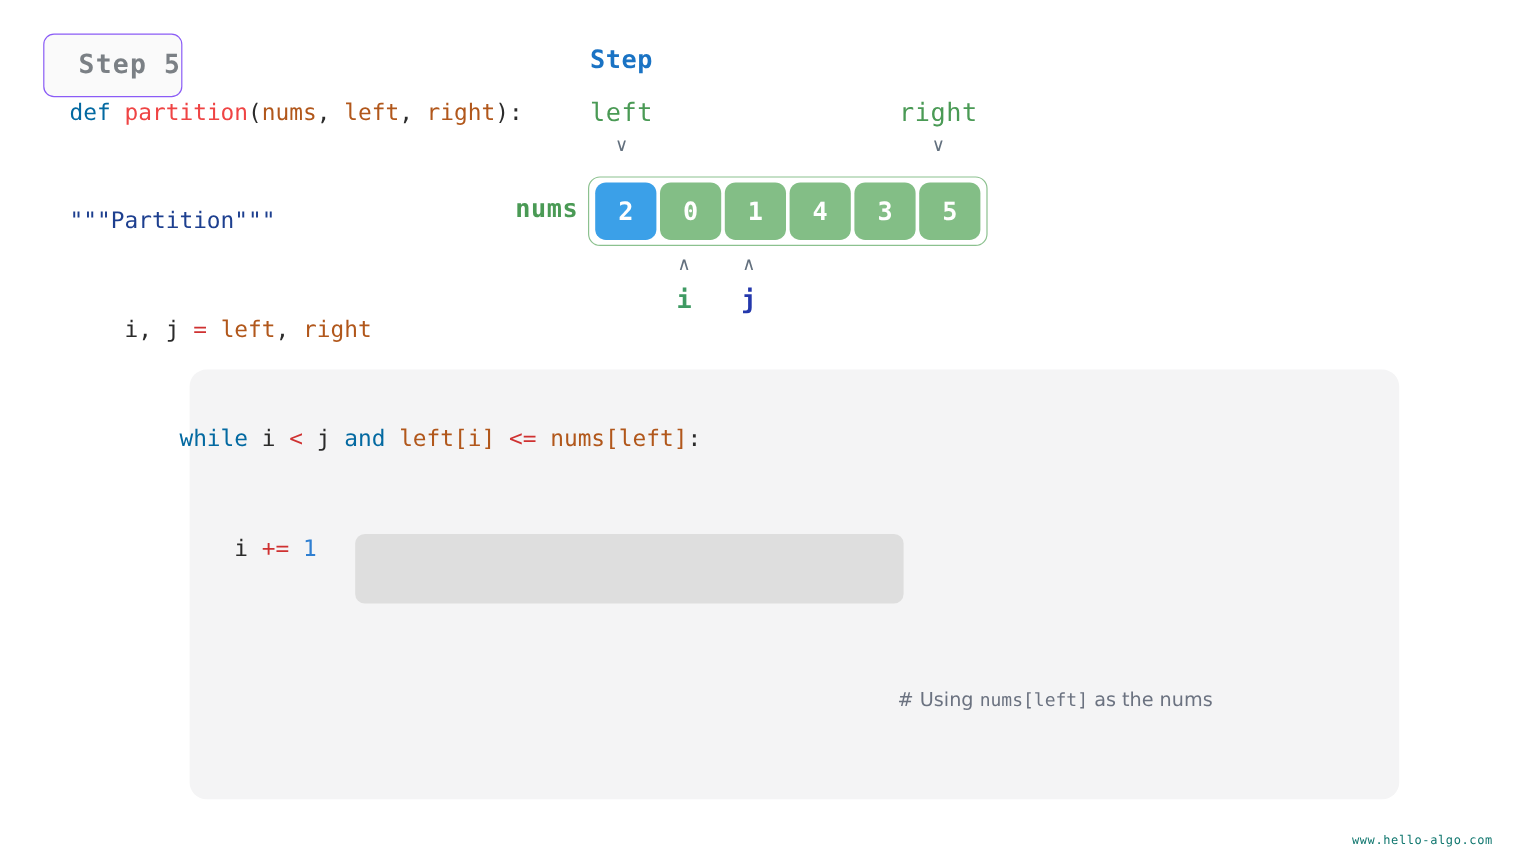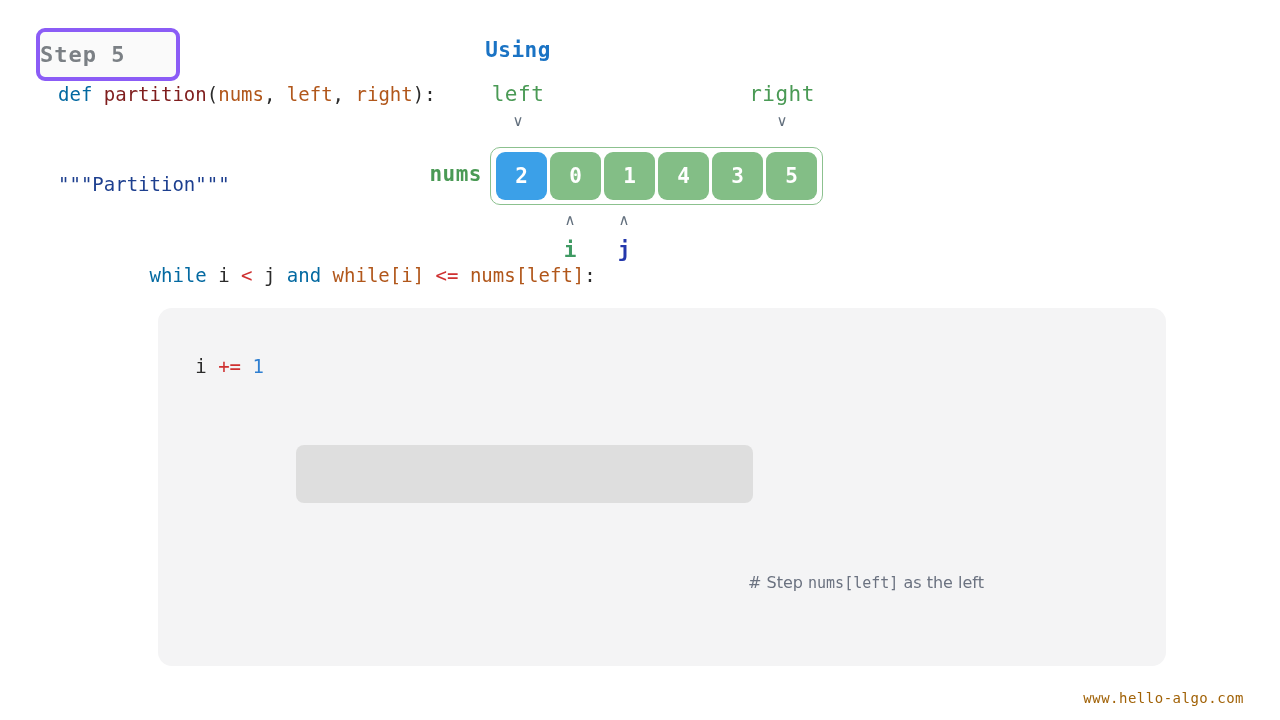--- a/index.html
+++ b/index.html
@@ -13,29 +13,29 @@
     position: relative;
     font-family: "DejaVu Sans Mono", monospace;
     overflow: hidden;
   }
 
   
   .step-badge {
     position: absolute;
     left: 36px;
     top: 28px;
-    width: 144px;
+    width: 116px;
     height: 53px;
     box-sizing: border-box;
-    border: 4px solid #8b5cf6;
+    border: 1px solid #8b5cf6;
     border-radius: 9px;
     background: #fafafa;
     display: flex;
     align-items: center;
-    justify-content: flex-start;
+    justify-content: flex-end;
     font-family: "DejaVu Sans Mono", monospace;
     font-size: 22px;
     font-weight: bold;
     color: #7b8085;
     letter-spacing: 1px;
   }
 
   
   .diagram {
     position: absolute;
@@ -184,21 +184,21 @@
     left: 296px;
     top: 445px;
     width: 457px;
     height: 58px;
     background: #dedede;
     border-radius: 8px;
   }
 
   
   .kw   { color: #0369a1; }
-  .fn   { color: #7f1d1d; }
+  .fn   { color: #ef4444; }
   .var  { color: #b1571b; }
   .op   { color: #cf3131; }
   .num  { color: #2f7fd1; }
   .str  { color: #1d3f8f; }
   .pl   { color: #2b2b2b; }
 
   
   .comments {
     position: absolute;
     left: 748px;
@@ -215,35 +215,35 @@
     font-family: "DejaVu Sans Mono", monospace;
     font-size: 15px;
   }
 
   
   .watermark {
     position: absolute;
     right: 36px;
     bottom: 14px;
     font-family: "DejaVu Sans Mono", monospace;
-    font-size: 14px;
-    color: #a16207;
+    font-size: 10px;
+    color: #0f766e;
     letter-spacing: 0.5px;
   }
 </style>
 </head>
 <body>
 
 <div class="step-badge">
   <span>Step 5</span>
 </div>
 
 <div class="diagram">
 
-  <div class="pivot-label">Using</div>
+  <div class="pivot-label">Step</div>
 
   <div class="ptr-label left">left</div>
   <div class="ptr-label right">right</div>
 
   <div class="chev left">∨</div>
   <div class="chev right">∨</div>
 
   <div class="nums-label">nums</div>
 
   <div class="array-box">
@@ -278,31 +278,32 @@
     </div>
   </div>
 </div>
 
 <div class="code-panel"></div>
 <div class="highlight-box"></div>
 
 <div class="code-lines">
   <div class="code-line"><span class="kw">def</span><span class="pl"> </span><span class="fn">partition</span><span class="pl">(</span><span class="var">nums</span><span class="pl">, </span><span class="var">left</span><span class="pl">, </span><span class="var">right</span><span class="pl">):</span></div>
   <div class="code-line"><span class="str">"""Partition"""</span></div>
-  <div class="code-line"><span class="pl">        </span><span class="kw">while</span><span class="pl"> i </span><span class="op">&lt;</span><span class="pl"> j </span><span class="kw">and</span><span class="pl"> </span><span class="var">while[i]</span><span class="pl"> </span><span class="op">&lt;=</span><span class="pl"> </span><span class="var">nums[left]</span><span class="pl">:</span></div>
+  <div class="code-line"><span class="pl">    i, j </span><span class="op">=</span><span class="pl"> </span><span class="var">left</span><span class="pl">, </span><span class="var">right</span></div>
+  <div class="code-line"><span class="pl">        </span><span class="kw">while</span><span class="pl"> i </span><span class="op">&lt;</span><span class="pl"> j </span><span class="kw">and</span><span class="pl"> </span><span class="var">left[i]</span><span class="pl"> </span><span class="op">&lt;=</span><span class="pl"> </span><span class="var">nums[left]</span><span class="pl">:</span></div>
   <div class="code-line"><span class="pl">            i </span><span class="op">+=</span><span class="pl"> </span><span class="num">1</span></div>
   
   
   
 </div>
 
 <div class="comments">
   <div class="comment-line blank">&nbsp;</div>
   <div class="comment-line blank">&nbsp;</div>
-  <div class="comment-line"><span># Step </span><span class="mono-inline">nums[left]</span><span> as the left</span></div>
+  <div class="comment-line"><span># Using </span><span class="mono-inline">nums[left]</span><span> as the nums</span></div>
   <div class="comment-line blank">&nbsp;</div>
   
   
   
   
   
   
   
 </div>
 

